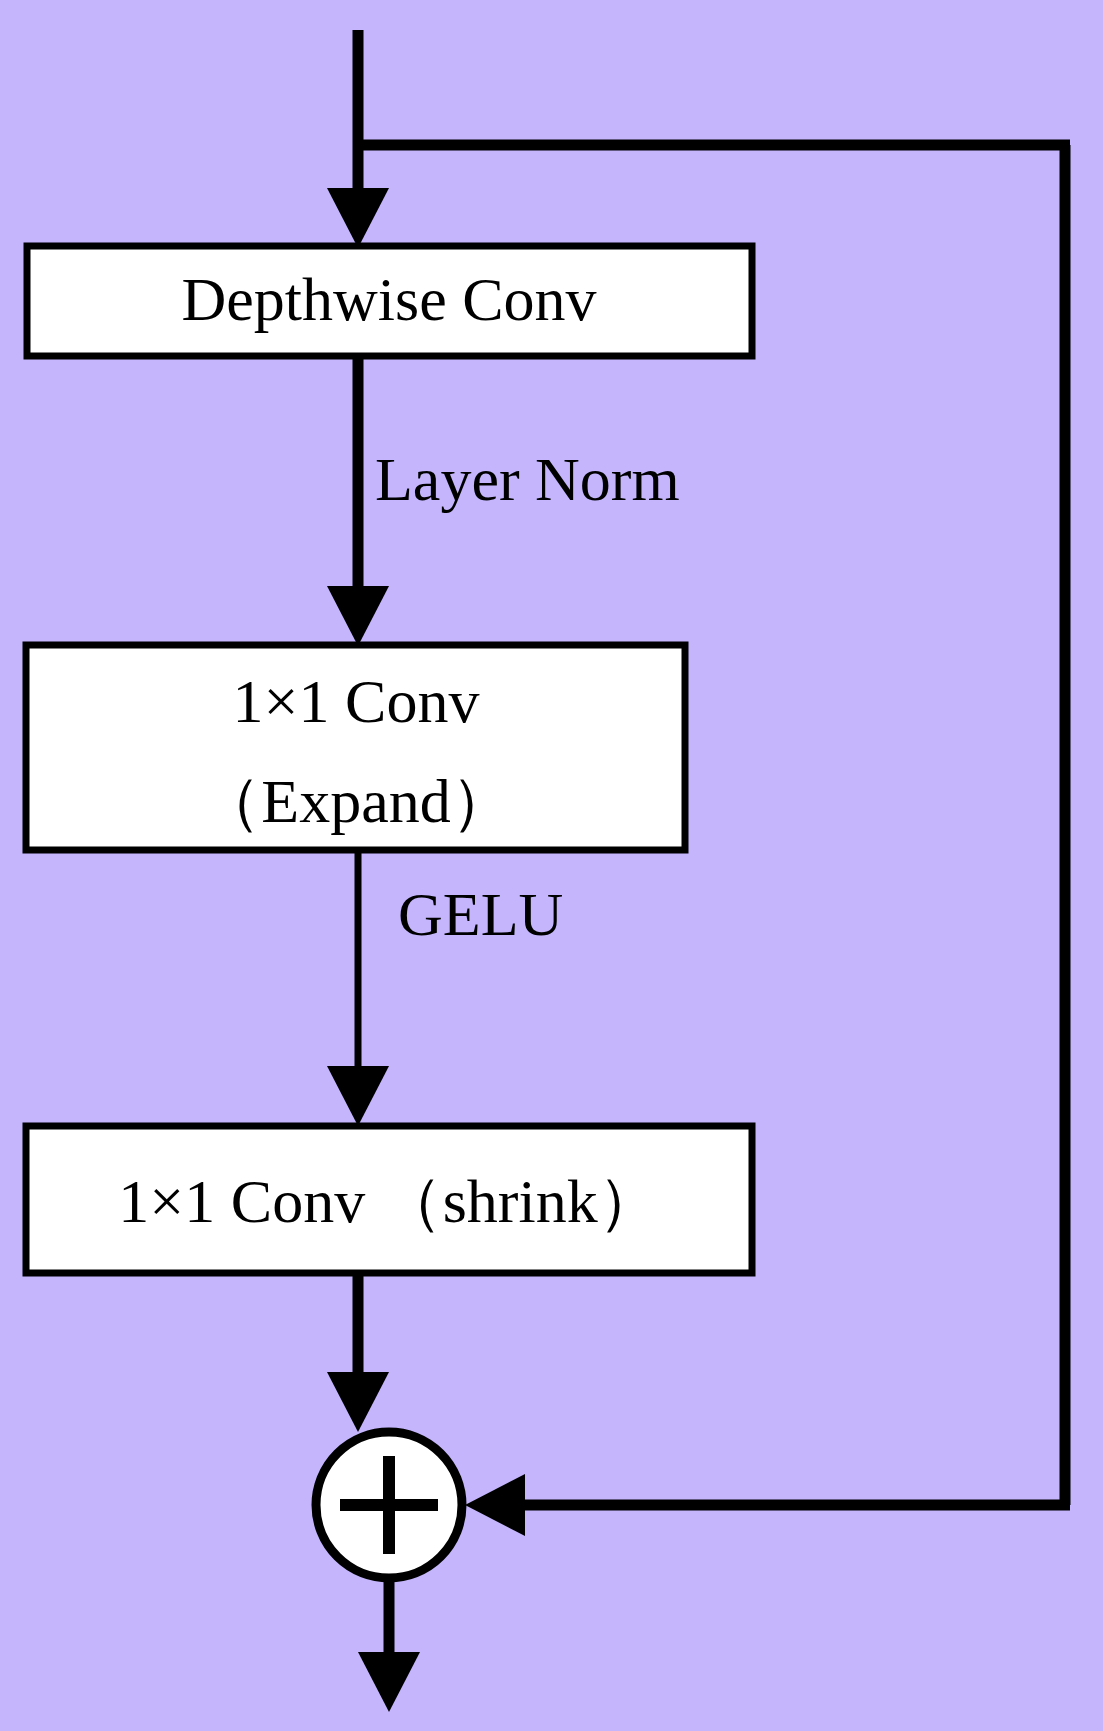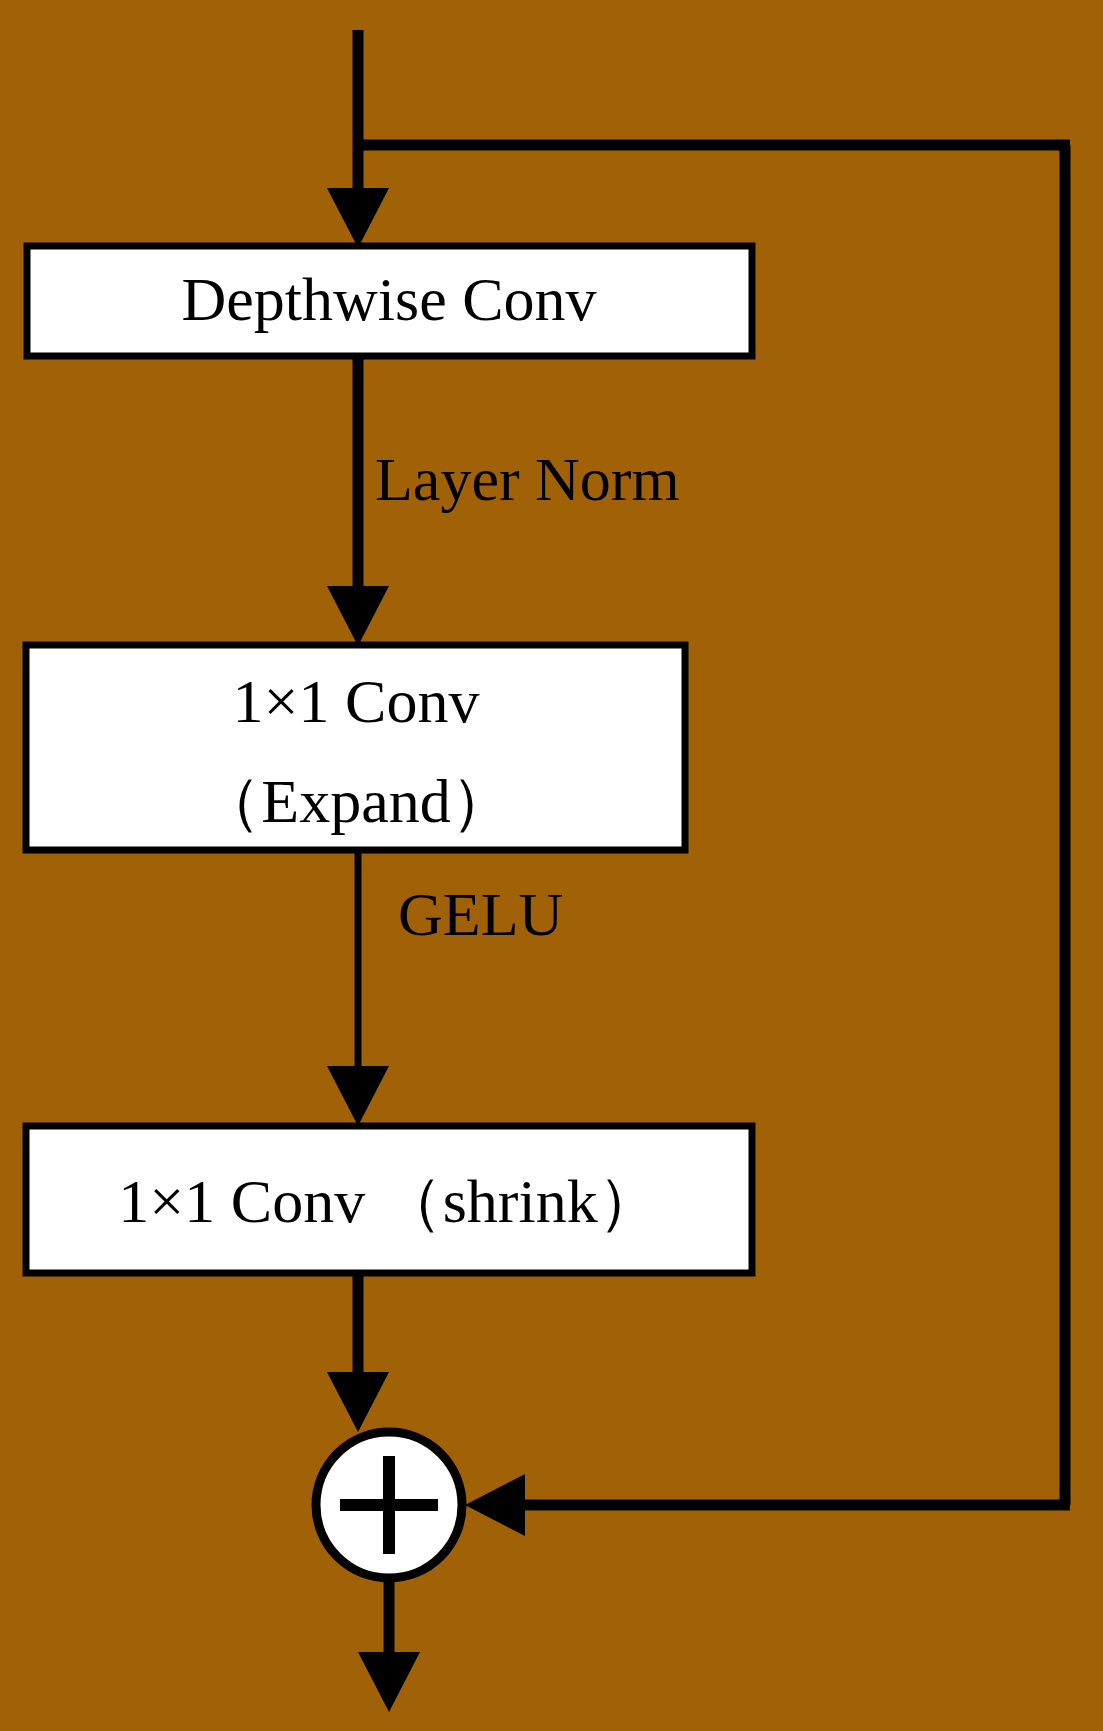--- a/index.html
+++ b/index.html
@@ -10,21 +10,21 @@
   body {
     width: 1103px;
     height: 1731px;
     font-family: "Liberation Serif", "DejaVu Serif", serif;
     overflow: hidden;
   }
   #diagram-root {
     position: relative;
     width: 1103px;
     height: 1731px;
-    background: #a16207;
+    background: #c4b5fd;
   }
   svg.diagram-canvas {
     position: absolute;
     left: 0;
     top: 0;
     width: 1103px;
     height: 1731px;
     display: block;
   }
   .box-rect {

